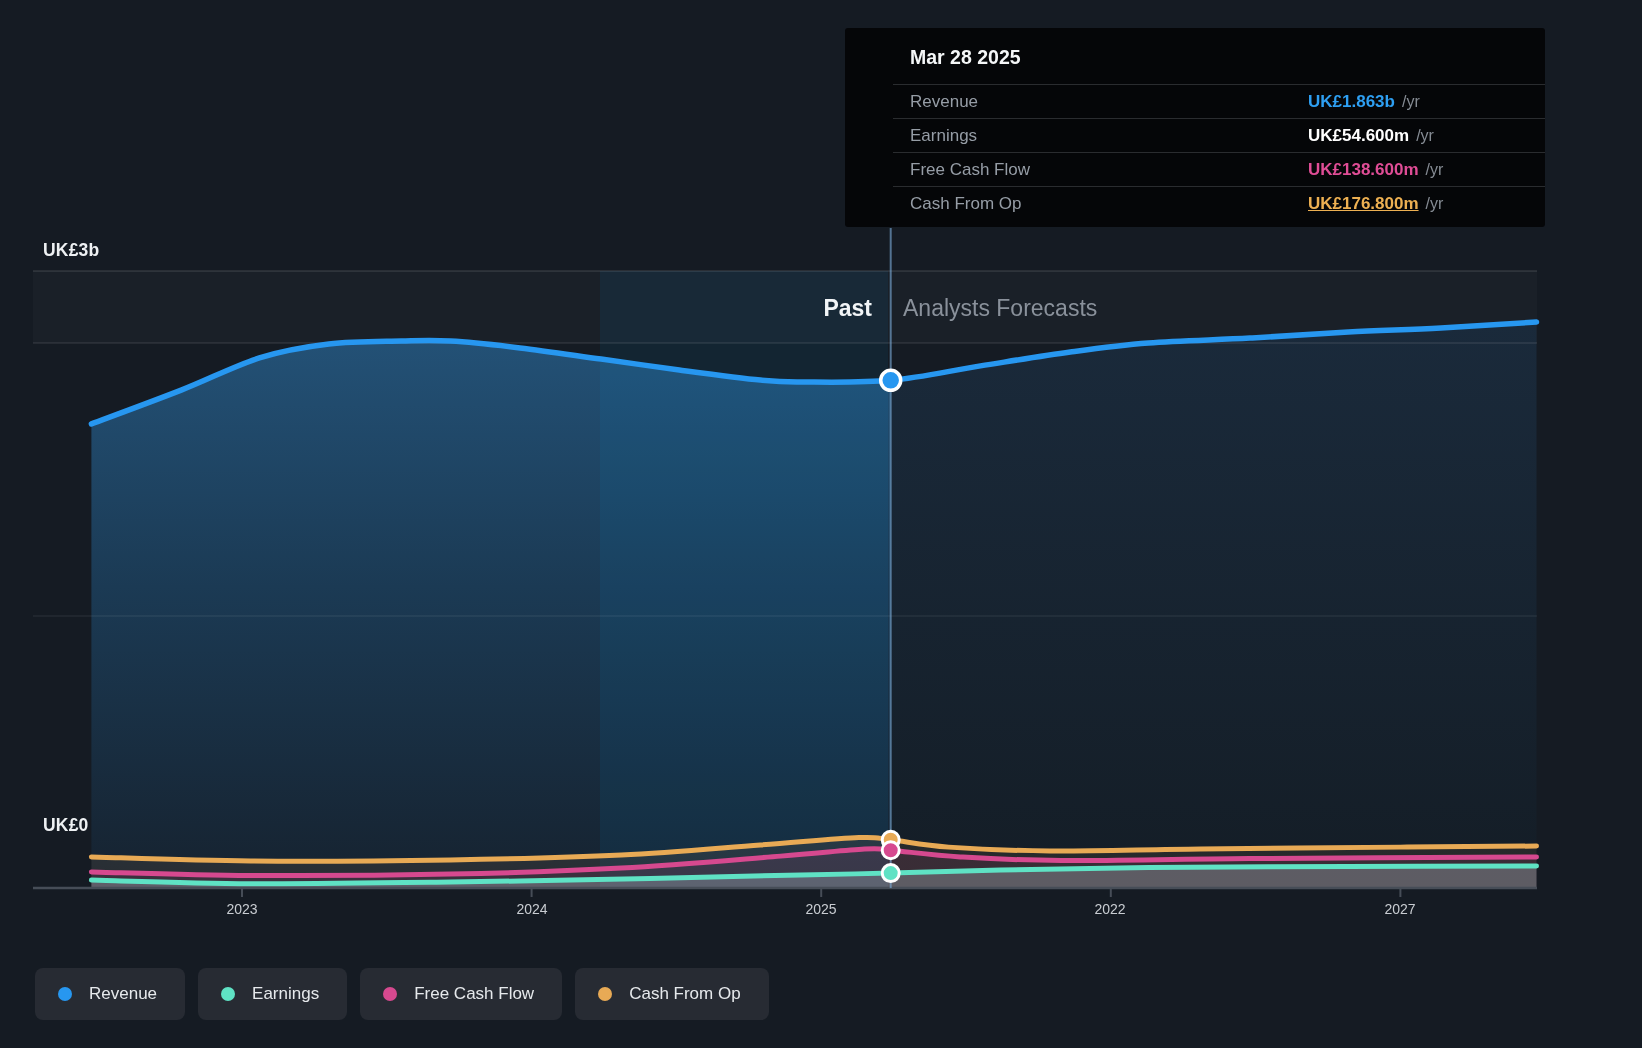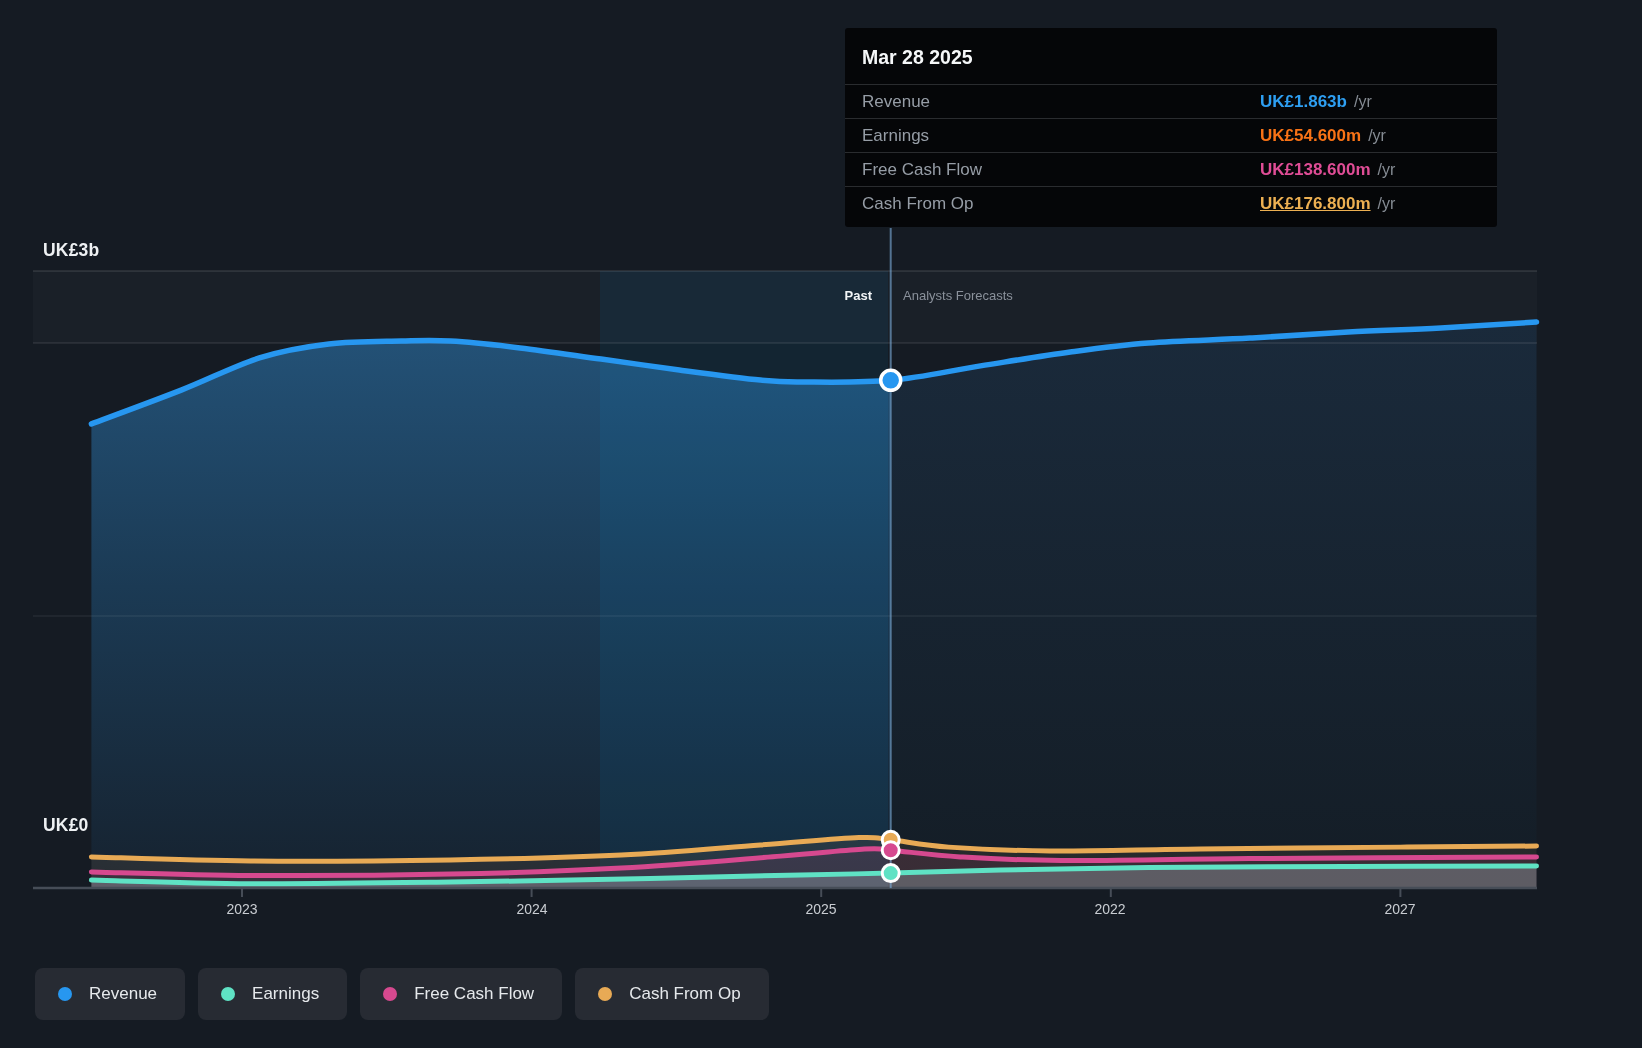--- a/index.html
+++ b/index.html
@@ -1,26 +1,26 @@
 <!DOCTYPE html>
 <html><head>
 <meta charset="utf-8">
 <style>
   html,body{margin:0;padding:0;background:#151b23;width:1642px;height:1048px;overflow:hidden;
     font-family:"Liberation Sans","DejaVu Sans",sans-serif;}
   .stage{position:relative;width:1642px;height:1048px;background:#151b23;}
   svg.chart{position:absolute;left:0;top:0;}
   .abs{position:absolute;}
   .ylabel{color:#eef1f3;font-size:17.5px;font-weight:600;letter-spacing:.2px;}
-  .region-label{font-size:13px;top:288px;}
+  .region-label{font-size:23px;top:295px;}
   .past-label{color:#f2f5f7;font-weight:700;right:770px;}
   .forecast-label{color:#8a919b;font-weight:400;left:903px;}
   .xlabel{color:#c9cdd2;font-size:14px;width:144px;text-align:center;top:901px;}
   
-  .tooltip{left:845px;top:28px;width:652px;height:199px;background:#050608;border-radius:3px;}
+  .tooltip{left:845px;top:28px;width:652px;height:199px;background:#050608;border-radius:3px;padding-left:48px;}
   .tt-title{height:56px;line-height:58px;padding-left:17px;color:#f5f7f8;font-size:19.5px;font-weight:700;}
   .tt-row{position:relative;height:33px;line-height:33px;border-top:1px solid #2a2c2f;}
   .tt-label{padding-left:17px;color:#969da6;font-size:17px;}
   .tt-val{position:absolute;left:415px;top:0;font-size:17px;font-weight:700;}
   .tt-unit{font-size:16px;font-weight:400;color:#868c94;margin-left:7px;}
   
   .legend{position:absolute;left:35px;top:968px;display:flex;gap:13px;}
   .pill{height:52px;background:#272b33;border-radius:8px;display:flex;align-items:center;
         padding:0 28px 0 23px;cursor:pointer;}
   .pill .dot{width:14px;height:14px;border-radius:50%;margin-right:17px;flex:none;}
@@ -103,21 +103,21 @@
   <div class="abs xlabel" style="left:1328px">2027</div>
 
   <div class="abs tooltip">
     <div class="tt-title">Mar 28 2025</div>
     <div class="tt-row">
       <span class="tt-label">Revenue</span>
       <span class="tt-val"><span style="color: rgb(46, 159, 242);">UK£1.863b</span><span class="tt-unit">/yr</span></span>
     </div>
     <div class="tt-row">
       <span class="tt-label">Earnings</span>
-      <span class="tt-val"><span style="color: #f97316;">UK£54.600m</span><span class="tt-unit">/yr</span></span>
+      <span class="tt-val"><span style="color: #ffffff;">UK£54.600m</span><span class="tt-unit">/yr</span></span>
     </div>
     <div class="tt-row">
       <span class="tt-label">Free Cash Flow</span>
       <span class="tt-val"><span style="color: rgb(224, 77, 150);">UK£138.600m</span><span class="tt-unit">/yr</span></span>
     </div>
     <div class="tt-row">
       <span class="tt-label">Cash From Op</span>
       <span class="tt-val"><span style="color: rgb(237, 176, 82); text-decoration: underline;">UK£176.800m</span><span class="tt-unit">/yr</span></span>
     </div>
   </div>

